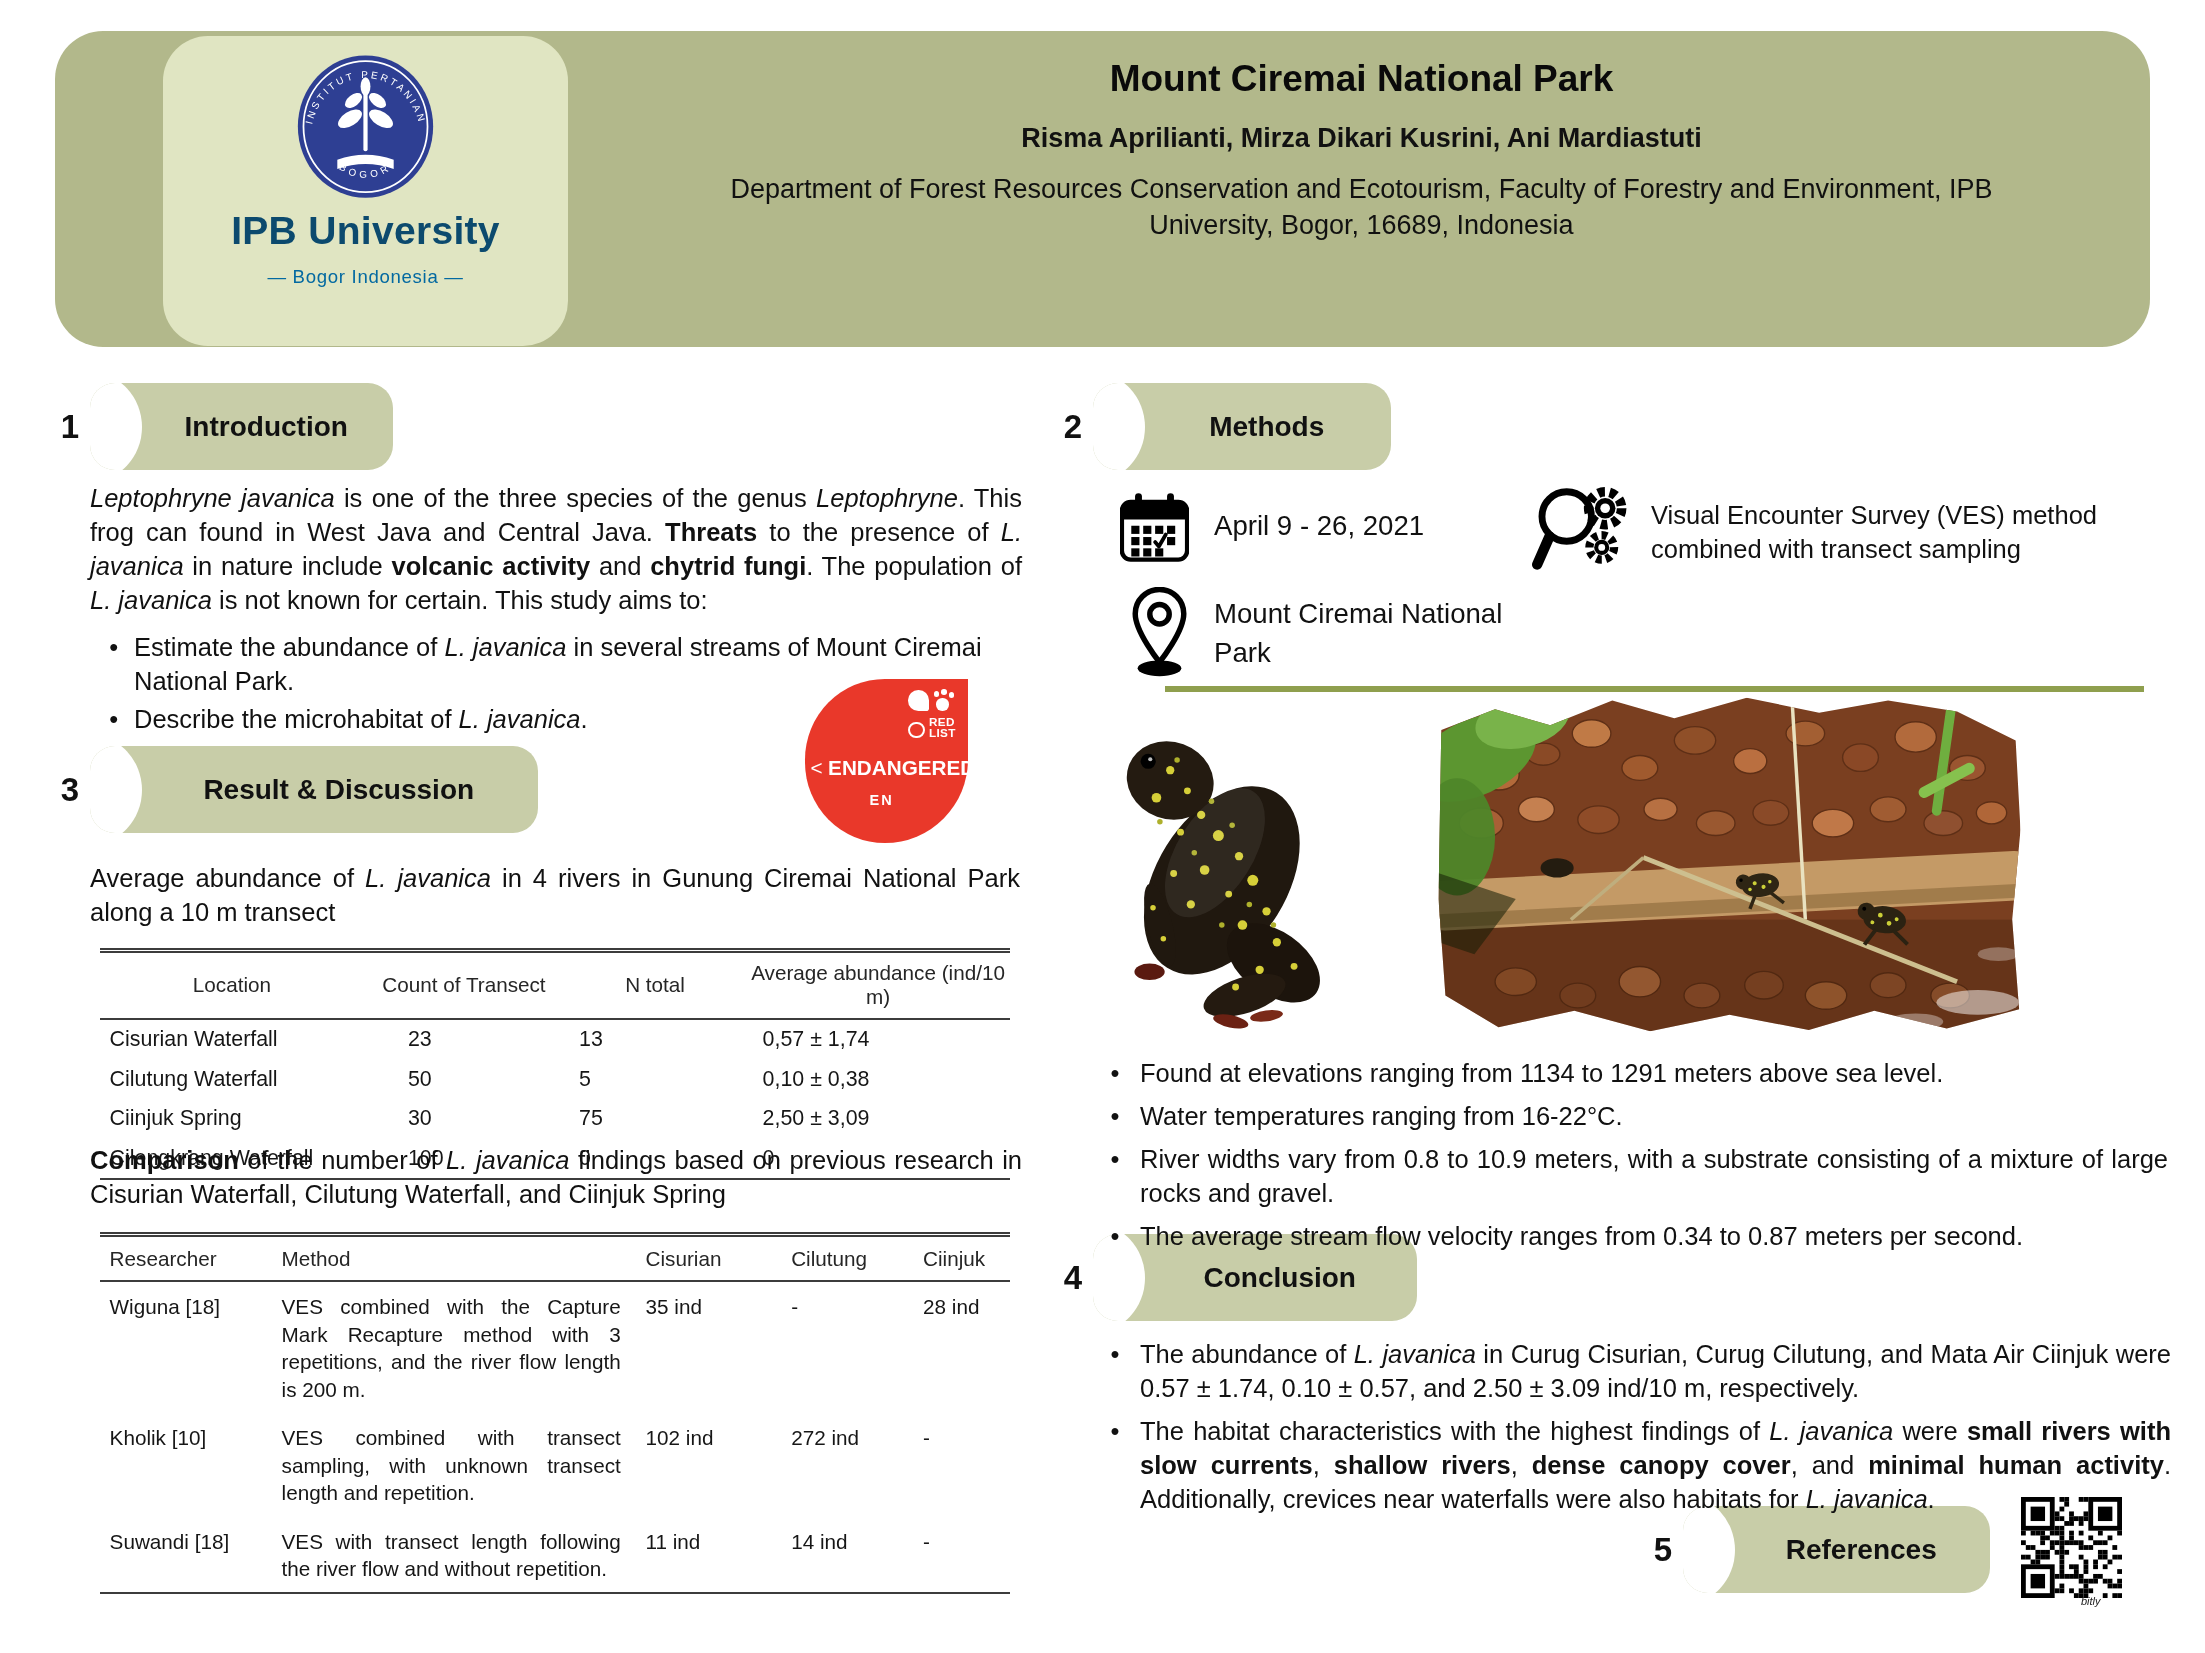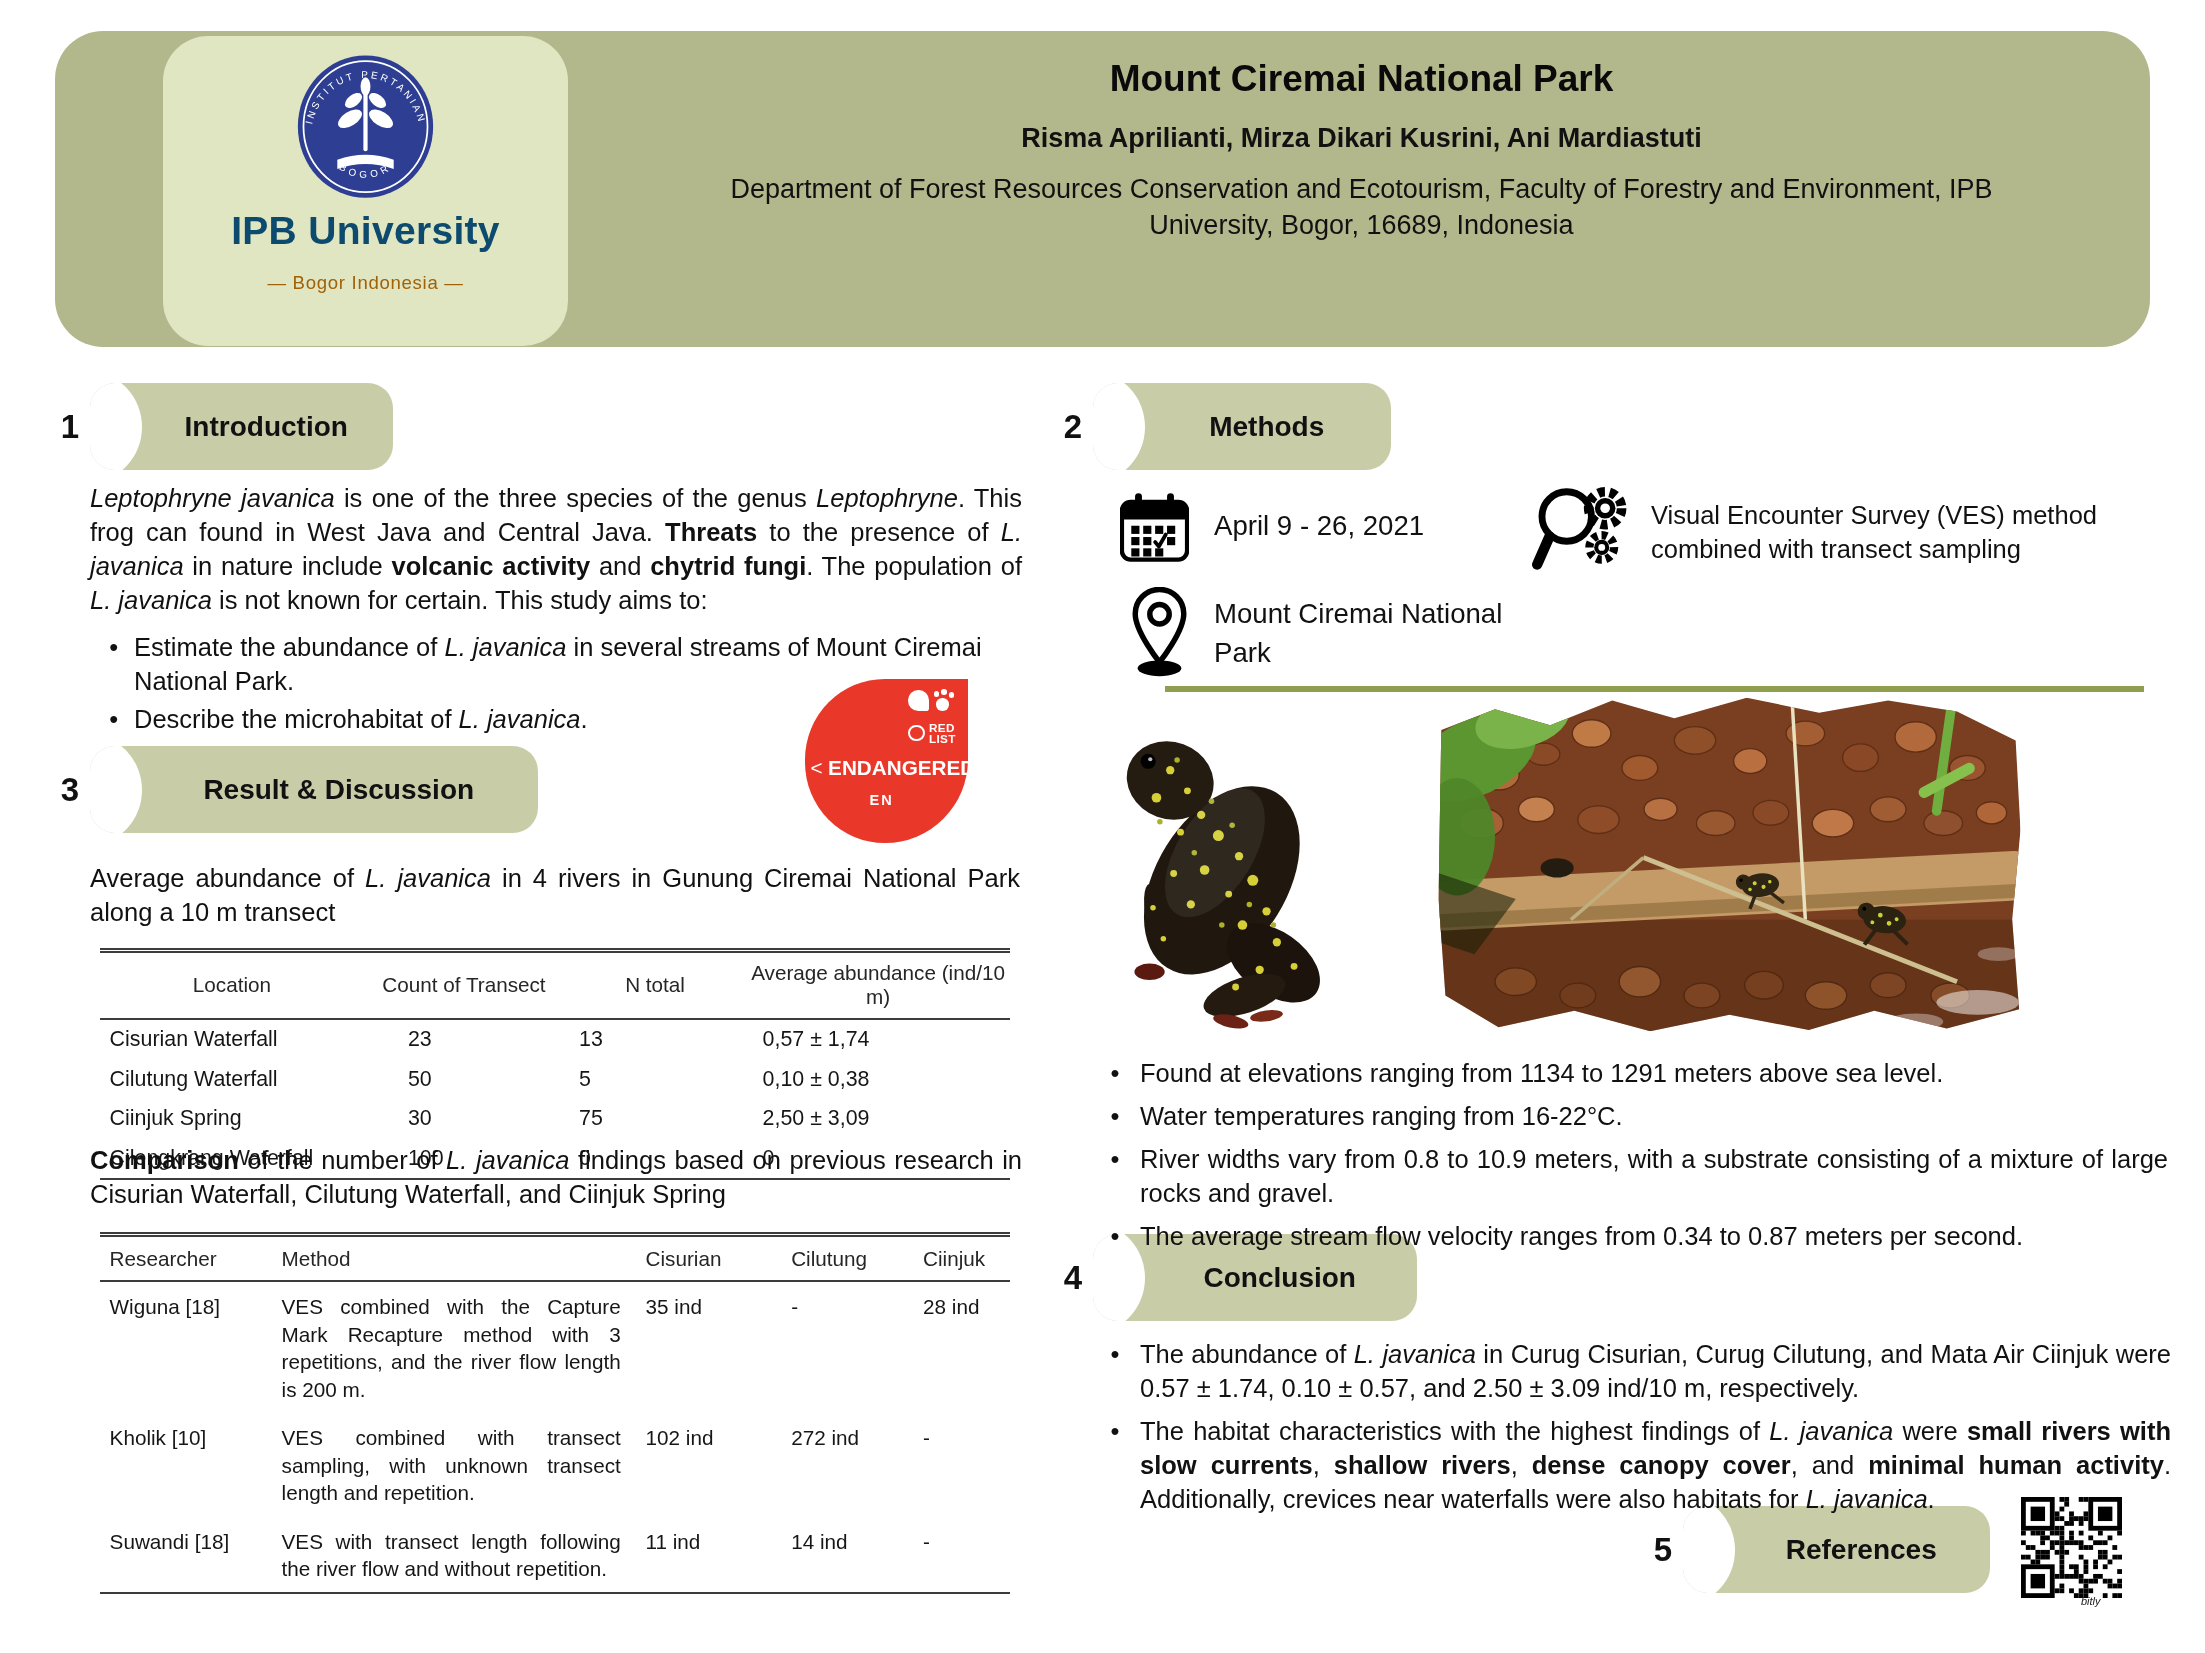--- a/index.html
+++ b/index.html
@@ -7,21 +7,21 @@
   body{width:2205px;height:1654px;font-family:"Liberation Sans",sans-serif;color:#111}
   #poster{position:relative;width:2205px;height:1654px;background:#fff;overflow:hidden}
   .it{font-style:italic}
   .bd{font-weight:700}
 
   
   .band{position:absolute;left:55px;top:31px;width:2095px;height:316px;background:#b2b88b;border-radius:48px}
   .logo-card{position:absolute;left:163px;top:36px;width:405px;height:310px;background:#e0e5c2;border-radius:45px;
              display:flex;flex-direction:column;align-items:center;padding-top:18px}
   .uni-name{font-size:39px;font-weight:700;color:#0c4a6e;margin-top:6.9px;letter-spacing:0.3px}
-  .uni-loc{font-size:18.6px;color:#a16207;margin-top:19px;letter-spacing:0.7px}
+  .uni-loc{font-size:18.6px;color:#0369a1;margin-top:13px;letter-spacing:0.7px}
   .head-text{position:absolute;left:593px;top:54px;width:1537px;text-align:center}
   .title-line{font-size:37px;font-weight:700;line-height:50px;color:#0a0a0a}
   .authors{font-size:27px;font-weight:700;margin-top:19.3px}
   .affil{font-size:27px;line-height:36px;margin-top:16.5px;padding:0 90px}
 
   
   .sec{position:absolute;height:87px}
   .sec .num{position:absolute;left:2.8px;top:50%;transform:translateY(-50%);font-size:33px;font-weight:700;z-index:3}
   .sec .badge{position:absolute;left:32px;top:0;height:87px;background:#c8cda8;border-radius:25px;overflow:hidden}
   .sec .badge::before{content:"";position:absolute;left:-50px;top:50%;transform:translateY(-50%);
@@ -46,21 +46,21 @@
               border-radius:50% 0 52% 50%;color:#fff}
   .rl-logo{position:absolute;top:11px;right:12.4px;display:flex;flex-direction:column;align-items:flex-end}
   .rl-row1{display:flex;gap:4.8px;align-items:flex-start}
   .rl-blob{width:20.7px;height:20.7px;background:#fff;border-radius:10.3px 10.3px 2.8px 10.3px}
   .rl-paw{position:relative;width:22px;height:22px}
   .rl-paw i{position:absolute;background:#fff;border-radius:50%}
   .rl-paw .p0{width:12.4px;height:12.4px;left:2.8px;top:8.3px}
   .rl-paw .p1{width:5.5px;height:5.5px;left:0;top:1.4px}
   .rl-paw .p2{width:5.5px;height:5.5px;left:7.6px;top:-0.7px}
   .rl-paw .p3{width:5.5px;height:5.5px;left:15px;top:2.1px}
-  .rl-row2{display:flex;gap:4.1px;align-items:center;margin-top:10px}
+  .rl-row2{display:flex;gap:4.1px;align-items:flex-end;margin-top:4px}
   .rl-ring{width:16.5px;height:16.5px;border:2.8px solid #fff;border-radius:50%}
   .rl-text{font-size:11.7px;line-height:11px;font-weight:700;text-align:left;letter-spacing:0.3px}
   .en-label{position:absolute;left:0;right:9.6px;top:77px;text-align:center;font-size:20.7px;font-weight:700;white-space:nowrap}
   .en-label .bk{font-weight:400;padding:0 5.5px}
   .en-code{position:absolute;left:0;right:9.6px;top:113px;text-align:center;font-size:14.5px;font-weight:700;letter-spacing:2.1px}
 
   
   .cap{position:absolute;font-size:25.5px;line-height:34px;text-align:justify}
   #cap1{left:90px;top:861px;width:930px}
   #cap2{left:90px;top:1143px;width:932px}

